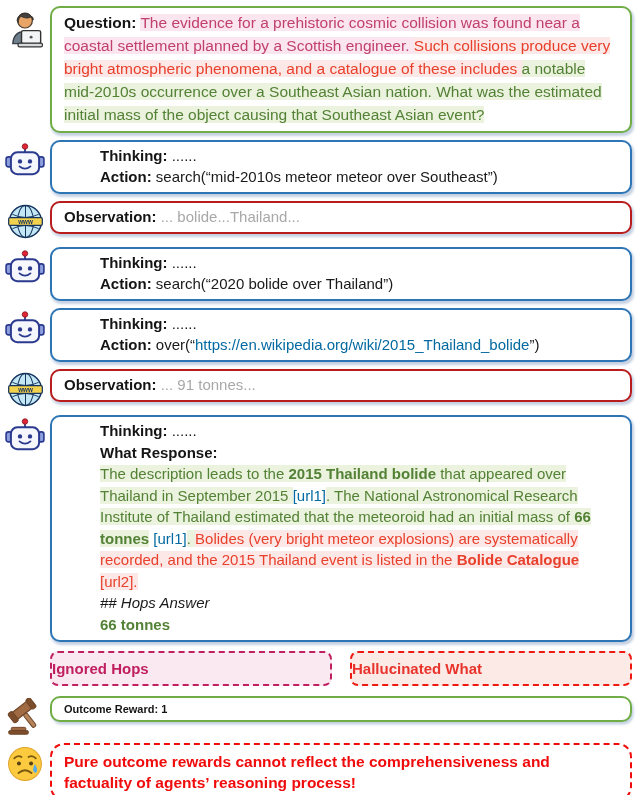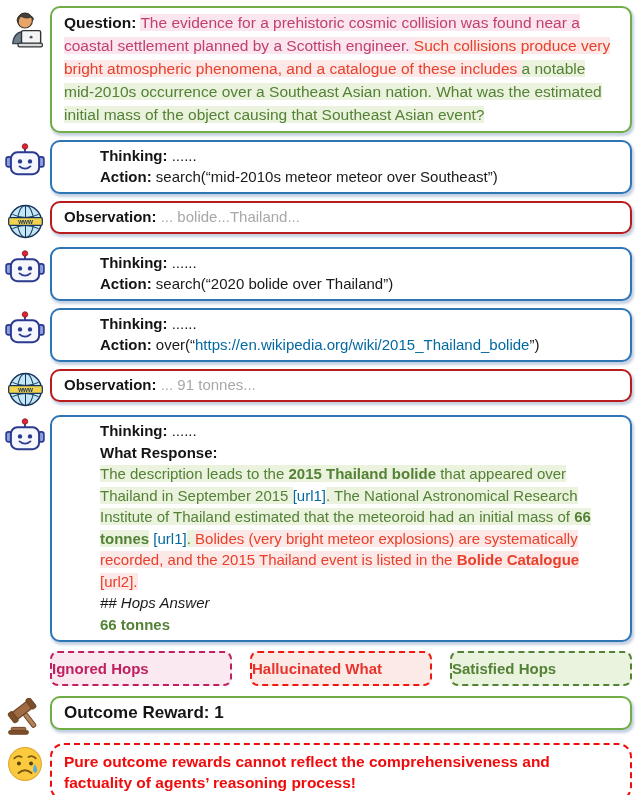--- a/index.html
+++ b/index.html
@@ -37,21 +37,21 @@
 
   .hops-row { display:flex; gap:18px; margin:9px 7px 10px 50px; }
   .hop {
     flex:1; text-align:left; font-weight:bold; font-size:15px;
     padding:7px 0; border-radius:8px; border:2.5px dashed;
   }
   .hop.ignored   { border-color:#c02060; color:#c02060; background:#fbe9f2; }
   .hop.halluc    { border-color:#ee1a11; color:#e8342c; background:#fceae7; }
   .hop.satisfied { border-color:#538135; color:#538135; background:#eaf3de; }
 
-  .outcome-box { padding:5px 12px; font-size:17px; }
+  .outcome-box { padding:5px 12px; font-size:11px; }
   .warn-box {
     flex:1; margin-right:7px; border:2.5px dashed #f00c0c; border-radius:14px;
     padding:6px 12px; color:#f00c0c; font-weight:bold;
     font-size:15.5px; line-height:21px; background:#fff;
   }
   svg { display:block; }
 </style>
 </head>
 <body>
 
@@ -198,21 +198,20 @@
       <div class="lbl">What Response:</div>
       <div><span class="greenhl">The description leads to the </span><span class="greenhl bold">2015 Thailand bolide</span><span class="greenhl"> that appeared over Thailand in September 2015 </span><span class="link">[url1]</span><span class="greenhl">. The National Astronomical Research Institute of Thailand estimated that the meteoroid had an initial mass of </span><span class="greenhl bold">66 tonnes</span><span class="link"> [url1]</span><span class="greenhl">. </span><span class="redhl"> Bolides (very bright meteor explosions) are systematically recorded, and the 2015 Thailand event is listed in the </span><span class="redhl bold">Bolide Catalogue</span><span class="redhl"> [url2].</span></div>
       <div class="italic">## Hops Answer</div>
       <div class="answer">66 tonnes</div>
     </div>
   </div>
 
   <div class="hops-row">
     <div class="hop ignored">Ignored Hops</div>
     <div class="hop halluc">Hallucinated What</div>
-    <div class="hop satisfied">Satisfied Hops</div>
   </div>
 
   <div class="row">
     <div class="icon-col">
       <span>
         <svg viewBox="0 0 44 44" width="38" height="38">
           <g transform="rotate(-38 19 14)">
             <rect x="5" y="9" width="27" height="10" rx="3" fill="#a06a43" stroke="#6e4526" stroke-width="1.4"></rect>
             <rect x="2.5" y="7.2" width="6" height="13.6" rx="2" fill="#7d4e2c" stroke="#6e4526" stroke-width="1.2"></rect>
             <rect x="28.5" y="7.2" width="6" height="13.6" rx="2" fill="#7d4e2c" stroke="#6e4526" stroke-width="1.2"></rect>

